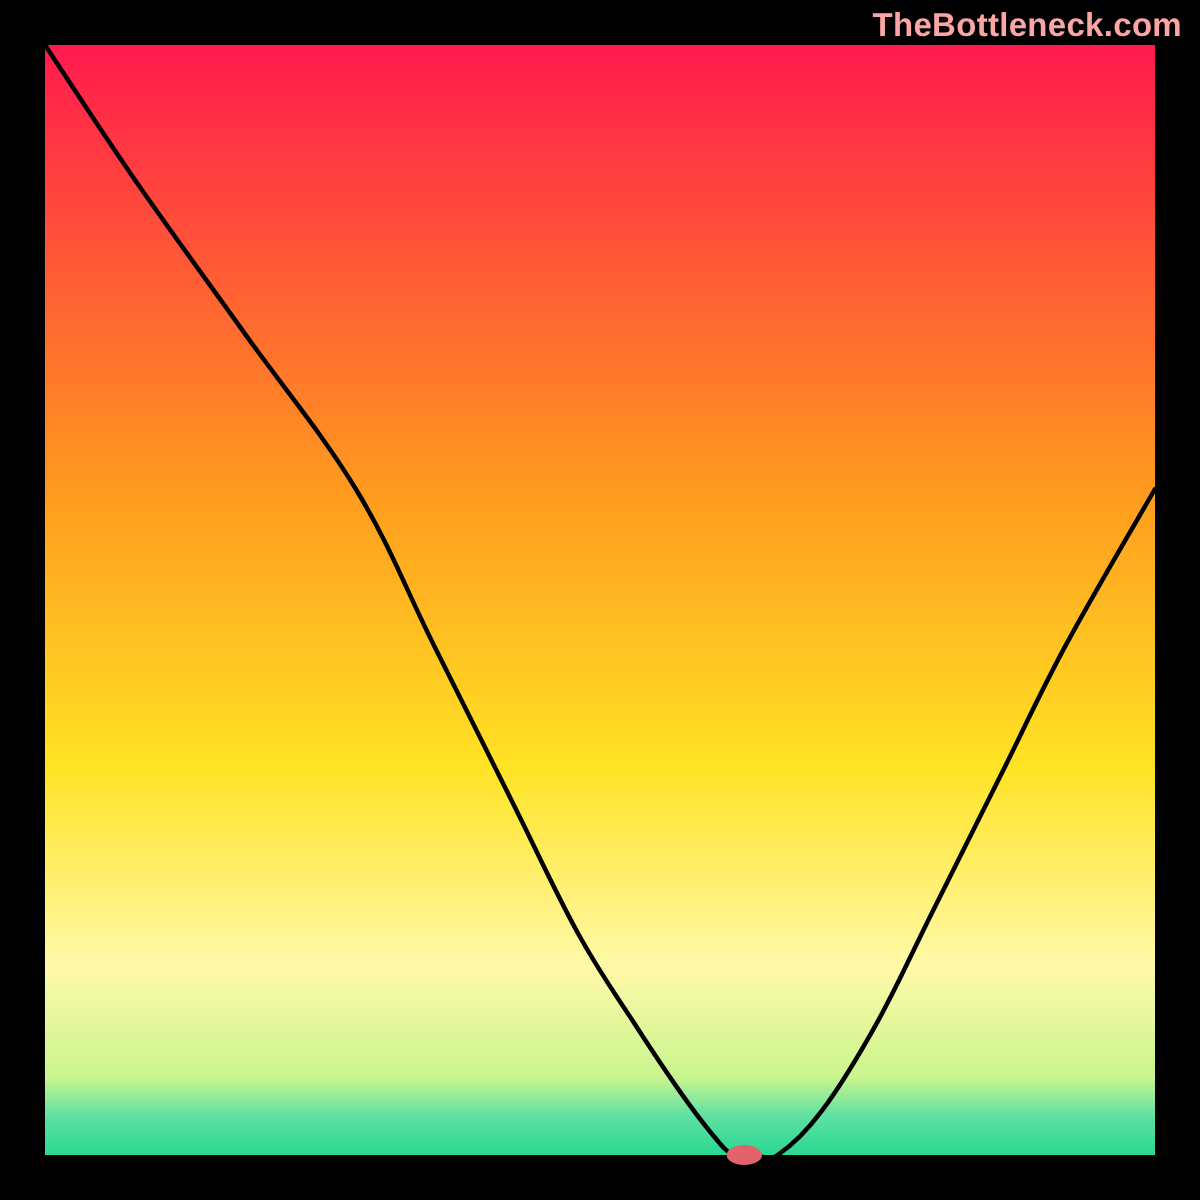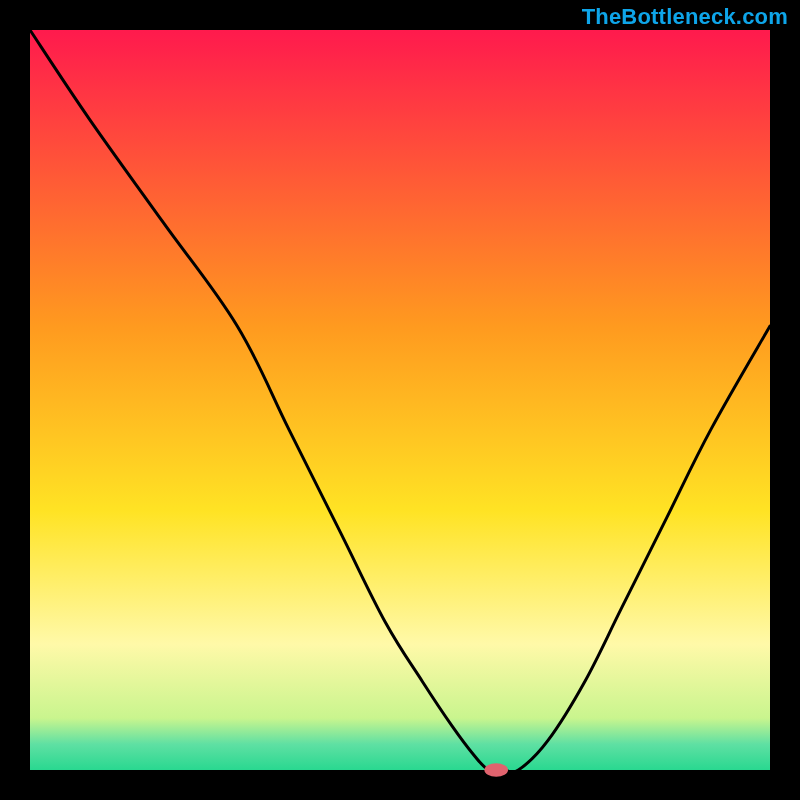--- a/index.html
+++ b/index.html
@@ -15,21 +15,21 @@
     width: 800px;
     height: 800px;
   }
   .watermark {
     position: absolute;
     top: 4px;
     right: 12px;
     font-family: Arial, Helvetica, sans-serif;
     font-size: 22px;
     font-weight: 600;
-    color: #0ea5e9;
+    color: #fca5a5;
     letter-spacing: 0.2px;
     z-index: 5;
   }
   svg {
     position: absolute;
     left: 0;
     top: 0;
   }
 </style>
 </head>

